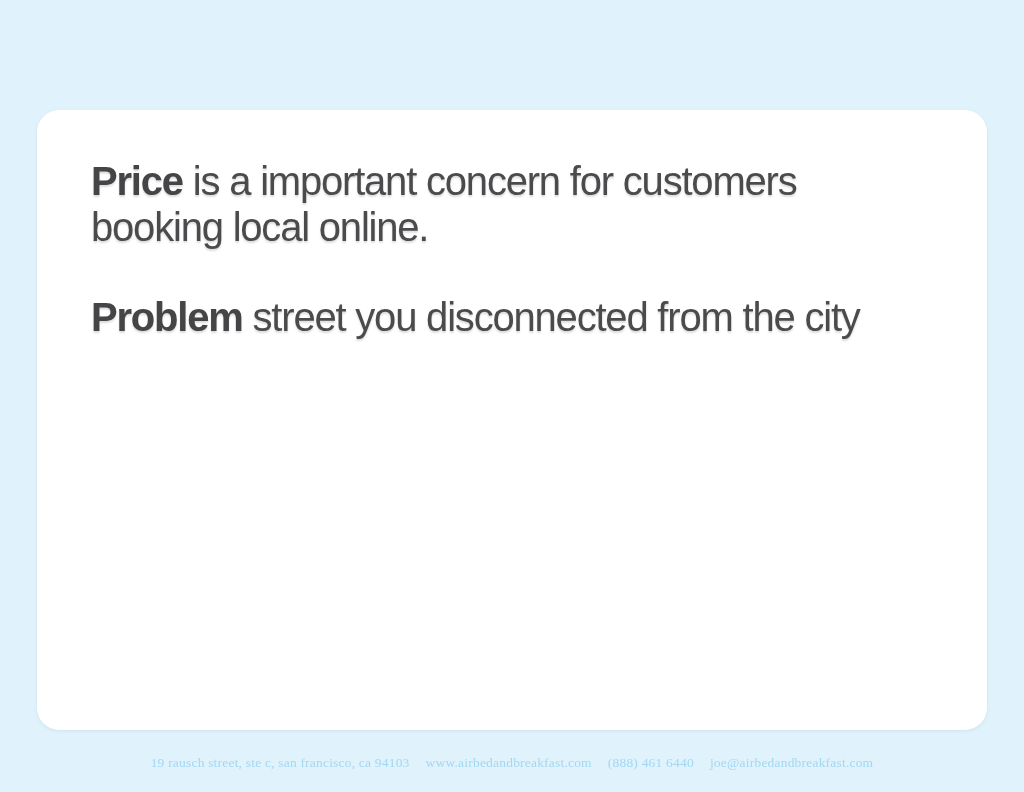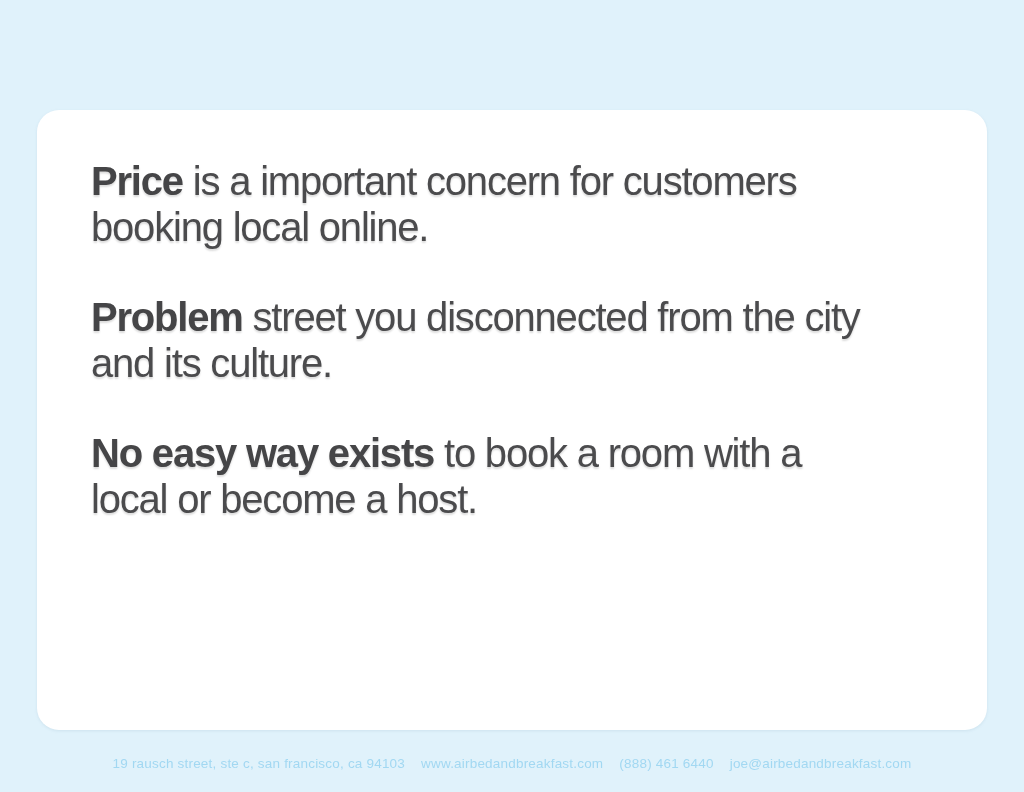--- a/index.html
+++ b/index.html
@@ -72,35 +72,34 @@
     bottom: 14px;
     height: 30px;
     display: flex;
     align-items: center;
     justify-content: center;
     gap: 16px;
     font-size: 13.5px;
     color: #a2d8f2;
     letter-spacing: 0.2px;
   }
-  .footer span { white-space: nowrap; }
+  .footer span { white-space: nowrap; font-family: Liberation Serif, serif; }
 </style>
 </head>
 <body>
 
 <div class="slide">
 
 
   <div class="card">
 
     <p class="para"><strong>Price</strong> <span>is a important concern for customers</span><br><span>booking local online.</span></p>
 
-    <p class="para"><strong>Problem</strong> <span>street you disconnected from the city</span><br><span>and its culture.</span></p>
+    <p class="para"><strong>Problem</strong> <span>street you disconnected from the city</span><br></p>
 
-    <p class="para"><strong>No easy way exists</strong> <span>to book a room with a</span><br><span>local or become a host.</span></p>
 
   </div>
 
   <div class="footer">
     <span>19 rausch street, ste c, san francisco, ca 94103</span>
     <span>www.airbedandbreakfast.com</span>
     <span>(888) 461 6440</span>
     <span>joe@airbedandbreakfast.com</span>
   </div>
 

